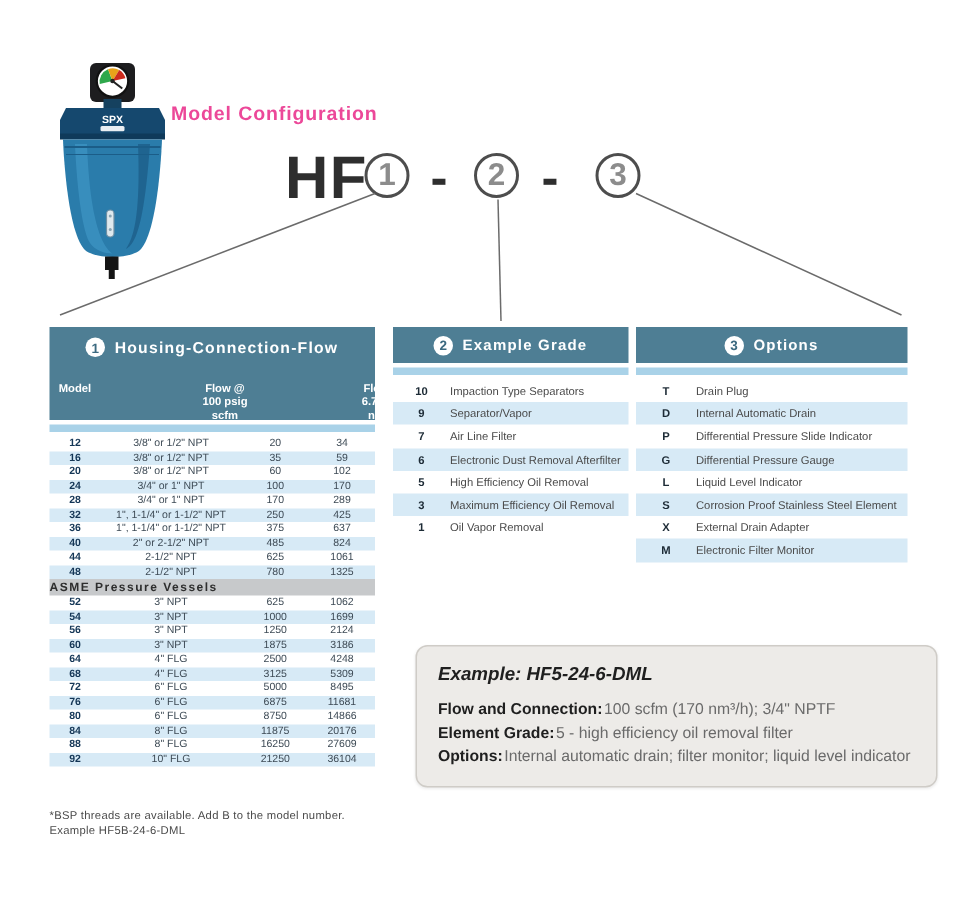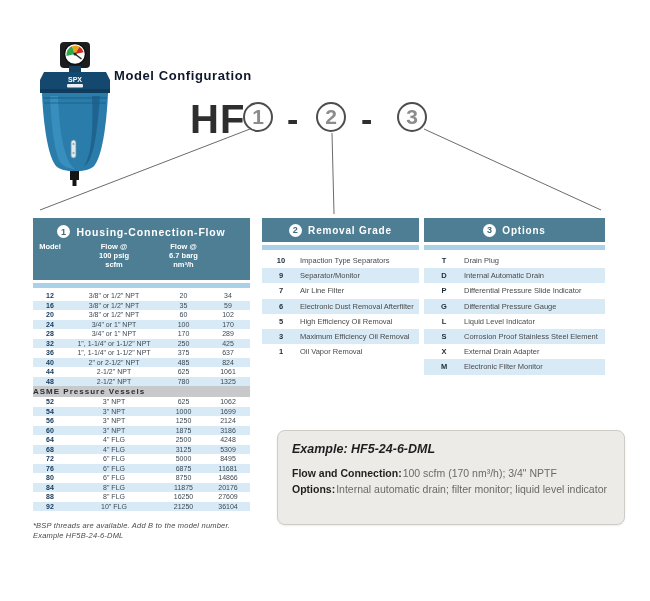--- a/index.html
+++ b/index.html
@@ -1,20 +1,20 @@
 <!DOCTYPE html>
 <html><head>
 <meta charset="utf-8">
 <style>
   * { margin:0; padding:0; box-sizing:border-box; }
   html,body { width:650px; height:601px; background:#fff; font-family:"Liberation Sans", sans-serif; overflow:hidden; position:relative; }
 
   
   .product-svg { position:absolute; left:36px; top:40px; width:88px; height:148px; }
-  .model-config { position:absolute; left:114px; top:68px; font-size:13px; font-weight:bold; color:#0f172a; letter-spacing:0.6px; }
+  .model-config { position:absolute; left:114px; top:68px; font-size:13px; font-weight:bold; color:#ec4899; letter-spacing:0.6px; }
 
   .hf-prefix { position:absolute; left:190px; top:97px; font-size:40px; font-weight:bold; color:#2e2e2e; letter-spacing:1px; }
   .circ-num { position:absolute; width:30px; height:30px; border:2px solid #4d4d4d; border-radius:50%;
               display:flex; align-items:center; justify-content:center;
               font-size:21px; font-weight:bold; color:#8c8c8c; background:#fff; }
   .circ-1 { left:243px; top:102px; }
   .circ-2 { left:316px; top:102px; }
   .circ-3 { left:397px; top:102px; }
   .hf-dash { position:absolute; font-size:34px; font-weight:bold; color:#2e2e2e; }
   .dash-1 { left:287px; top:100px; }
@@ -27,21 +27,21 @@
   .tbl-head { background:#4e7e94; color:#fff; }
   .tbl-title { display:flex; align-items:center; justify-content:center; gap:6px; font-weight:bold; letter-spacing:0.8px; }
   .badge { background:#fff; color:#3c6a80; border-radius:50%; display:inline-flex; align-items:center; justify-content:center; font-weight:bold; }
   .subband { height:5px; background:#a9d2e8; margin:3px 0; }
 
   
   .t1 { left:33px; top:218px; width:217px; }
   .t1 .tbl-head { height:62px; padding-top:7px; }
   .t1 .tbl-title { font-size:10.5px; }
   .t1 .badge { width:13px; height:13px; font-size:9px; }
-  .t1-cols { display:grid; grid-template-columns:34px 94px 45px 44px; margin-top:4px; }
+  .t1-cols { display:grid; grid-template-columns:34px 94px 45px 44px; margin-top:16px;gap:36px; }
   .t1-col { text-align:center; font-size:7.5px; font-weight:bold; line-height:9px; }
   .t1-col div { height:9px; }
   .t1-row { display:grid; grid-template-columns:34px 94px 45px 44px; height:9.5px; align-items:center;
             text-align:center; font-size:7px; color:#3d4a55; line-height:9.5px; }
   .t1-row .model-cell { font-weight:bold; color:#143656; }
   .t1-rows > .t1-row:nth-child(even) { background:#d7eaf6; }
   .asme-band { height:11px; background:#c7c9cb; color:#2e2e2e; font-size:8px; font-weight:bold;
                letter-spacing:1px; text-align:left; line-height:11px; }
 
   
@@ -50,21 +50,21 @@
   .t2 .tbl-head, .t3 .tbl-head { height:24px; display:flex; align-items:center; justify-content:center; }
   .t2 .tbl-title, .t3 .tbl-title { font-size:10px; }
   .t2 .badge, .t3 .badge { width:13px; height:13px; font-size:9px; }
   .kv-row { display:grid; height:15.2px; align-items:center; font-size:7.5px; color:#4a4a4a; }
   .t2 .kv-row { grid-template-columns:38px 1fr; }
   .t3 .kv-row { grid-template-columns:40px 1fr; }
   .kv-row .code-cell { text-align:center; font-weight:bold; color:#1d2b36; }
   .kv-rows > .kv-row:nth-child(even) { background:#d7eaf6; }
 
   
-  .footnote { position:absolute; left:33px; top:521px; width:240px; font-size:7.5px; font-style:italic;
+  .footnote { position:absolute; left:33px; top:539px; width:240px; font-size:7.5px; 
               color:#4a4a4a; line-height:10px; letter-spacing:0.2px; }
 
   
   .example-box { position:absolute; left:277px; top:430px; width:348px; min-height:95px;
                  background:#edebe8; border:1px solid #cfccc7; border-radius:8px;
                  padding:11px 14px 10px 14px; box-shadow:0 1px 2px rgba(0,0,0,0.08); }
   .example-title { font-size:12.5px; font-weight:bold; font-style:italic; color:#1f1f1f; margin-bottom:10px; }
   .example-line { font-size:10.5px; line-height:15.5px; color:#6a6a6a; }
   .example-line .ex-label { font-weight:bold; color:#1f1f1f; margin-right:1px; }
 </style>
@@ -307,33 +307,33 @@
     <span>21250</span>
     <span>36104</span>
   </div>
 </div>
 </div>
 
 <div class="cfg-table t2">
   <div class="tbl-head">
     <div class="tbl-title">
       <span class="badge">2</span>
-      <span>Removal Grade</span>
+      <span>Example Grade</span>
     </div>
   </div>
   <div class="subband"></div>
   <div class="kv-rows">
   <div class="kv-row">
     <span class="code-cell">10</span>
     <span>Impaction Type Separators</span>
   </div>
 
   <div class="kv-row">
     <span class="code-cell">9</span>
-    <span>Separator/Monitor</span>
+    <span>Separator/Vapor</span>
   </div>
 
   <div class="kv-row">
     <span class="code-cell">7</span>
     <span>Air Line Filter</span>
   </div>
 
   <div class="kv-row">
     <span class="code-cell">6</span>
     <span>Electronic Dust Removal Afterfilter</span>
@@ -412,18 +412,21 @@
   <div>Example HF5B-24-6-DML</div>
 </div>
 
 <div class="example-box">
   <div class="example-title">Example: HF5-24-6-DML</div>
   <div>
   <div class="example-line">
     <span class="ex-label">Flow and Connection:</span><span>100 scfm (170 nm³/h); 3/4" NPTF</span>
   </div>
 
+  <div class="example-line">
+    <span class="ex-label">Element Grade:</span><span>5 - high efficiency oil removal filter</span>
+  </div>
 
   <div class="example-line">
     <span class="ex-label">Options:</span><span>Internal automatic drain; filter monitor; liquid level indicator</span>
   </div>
 </div>
 </div>
 
 </body></html>

